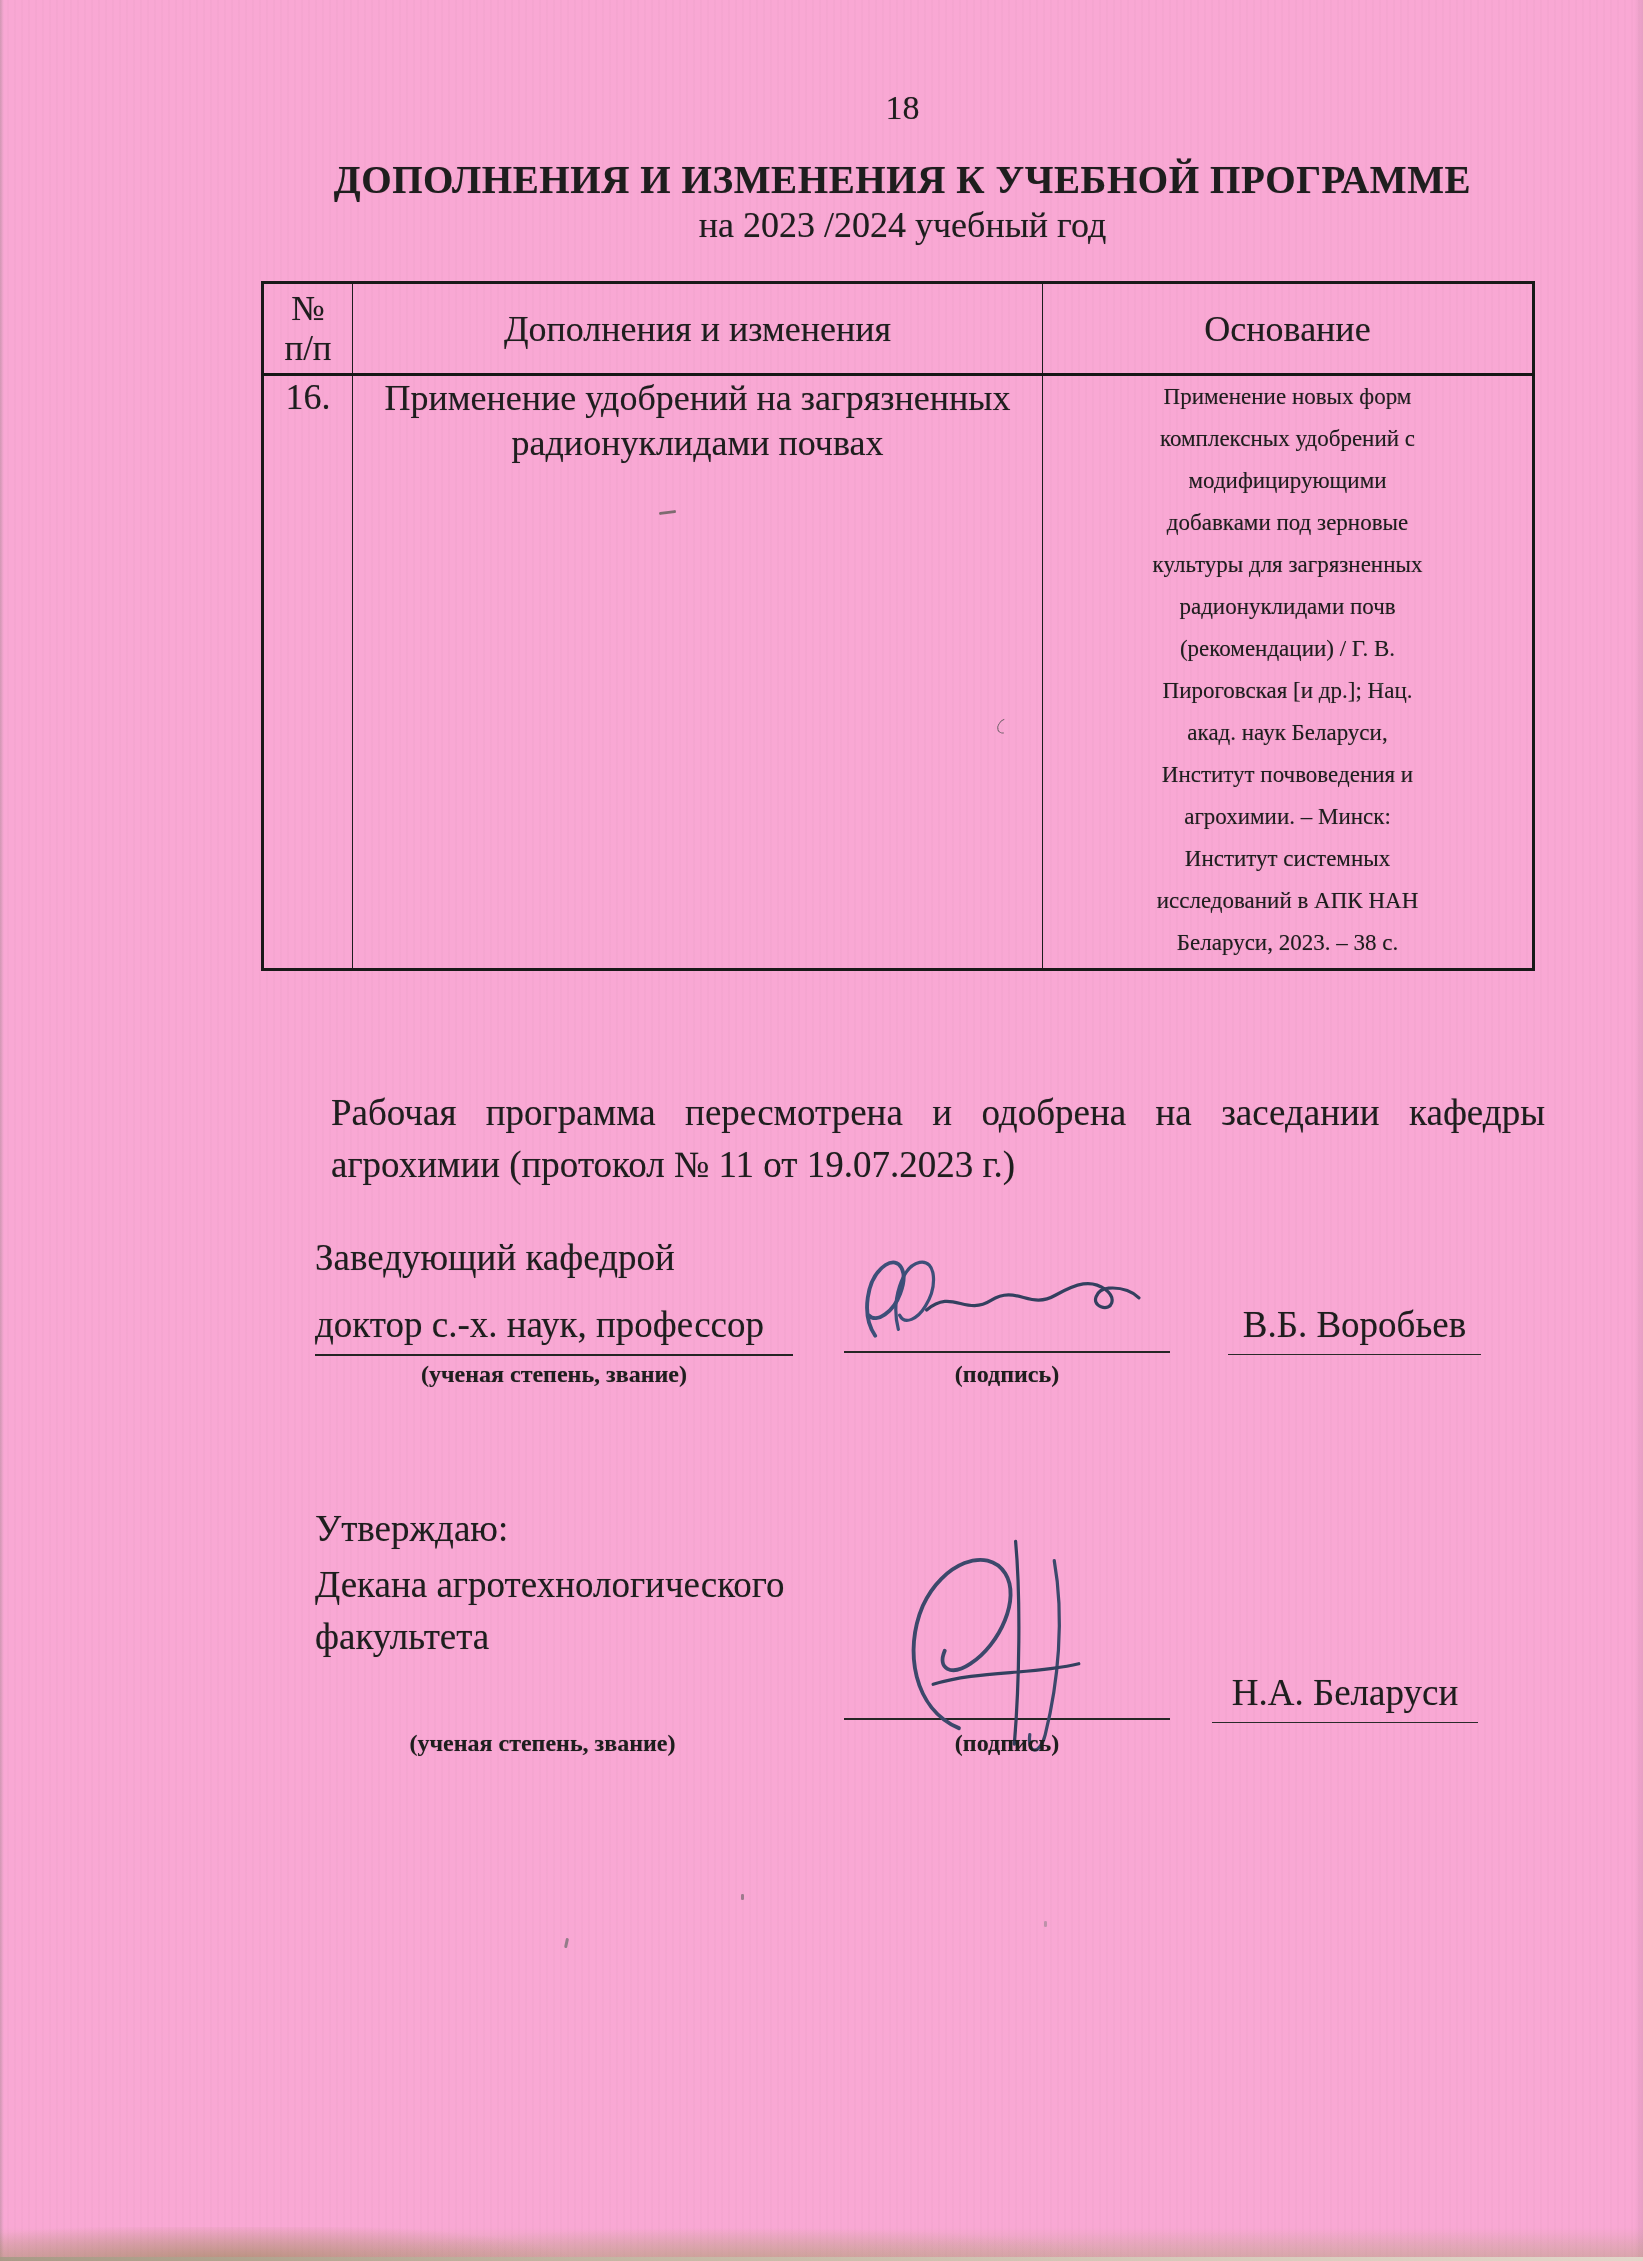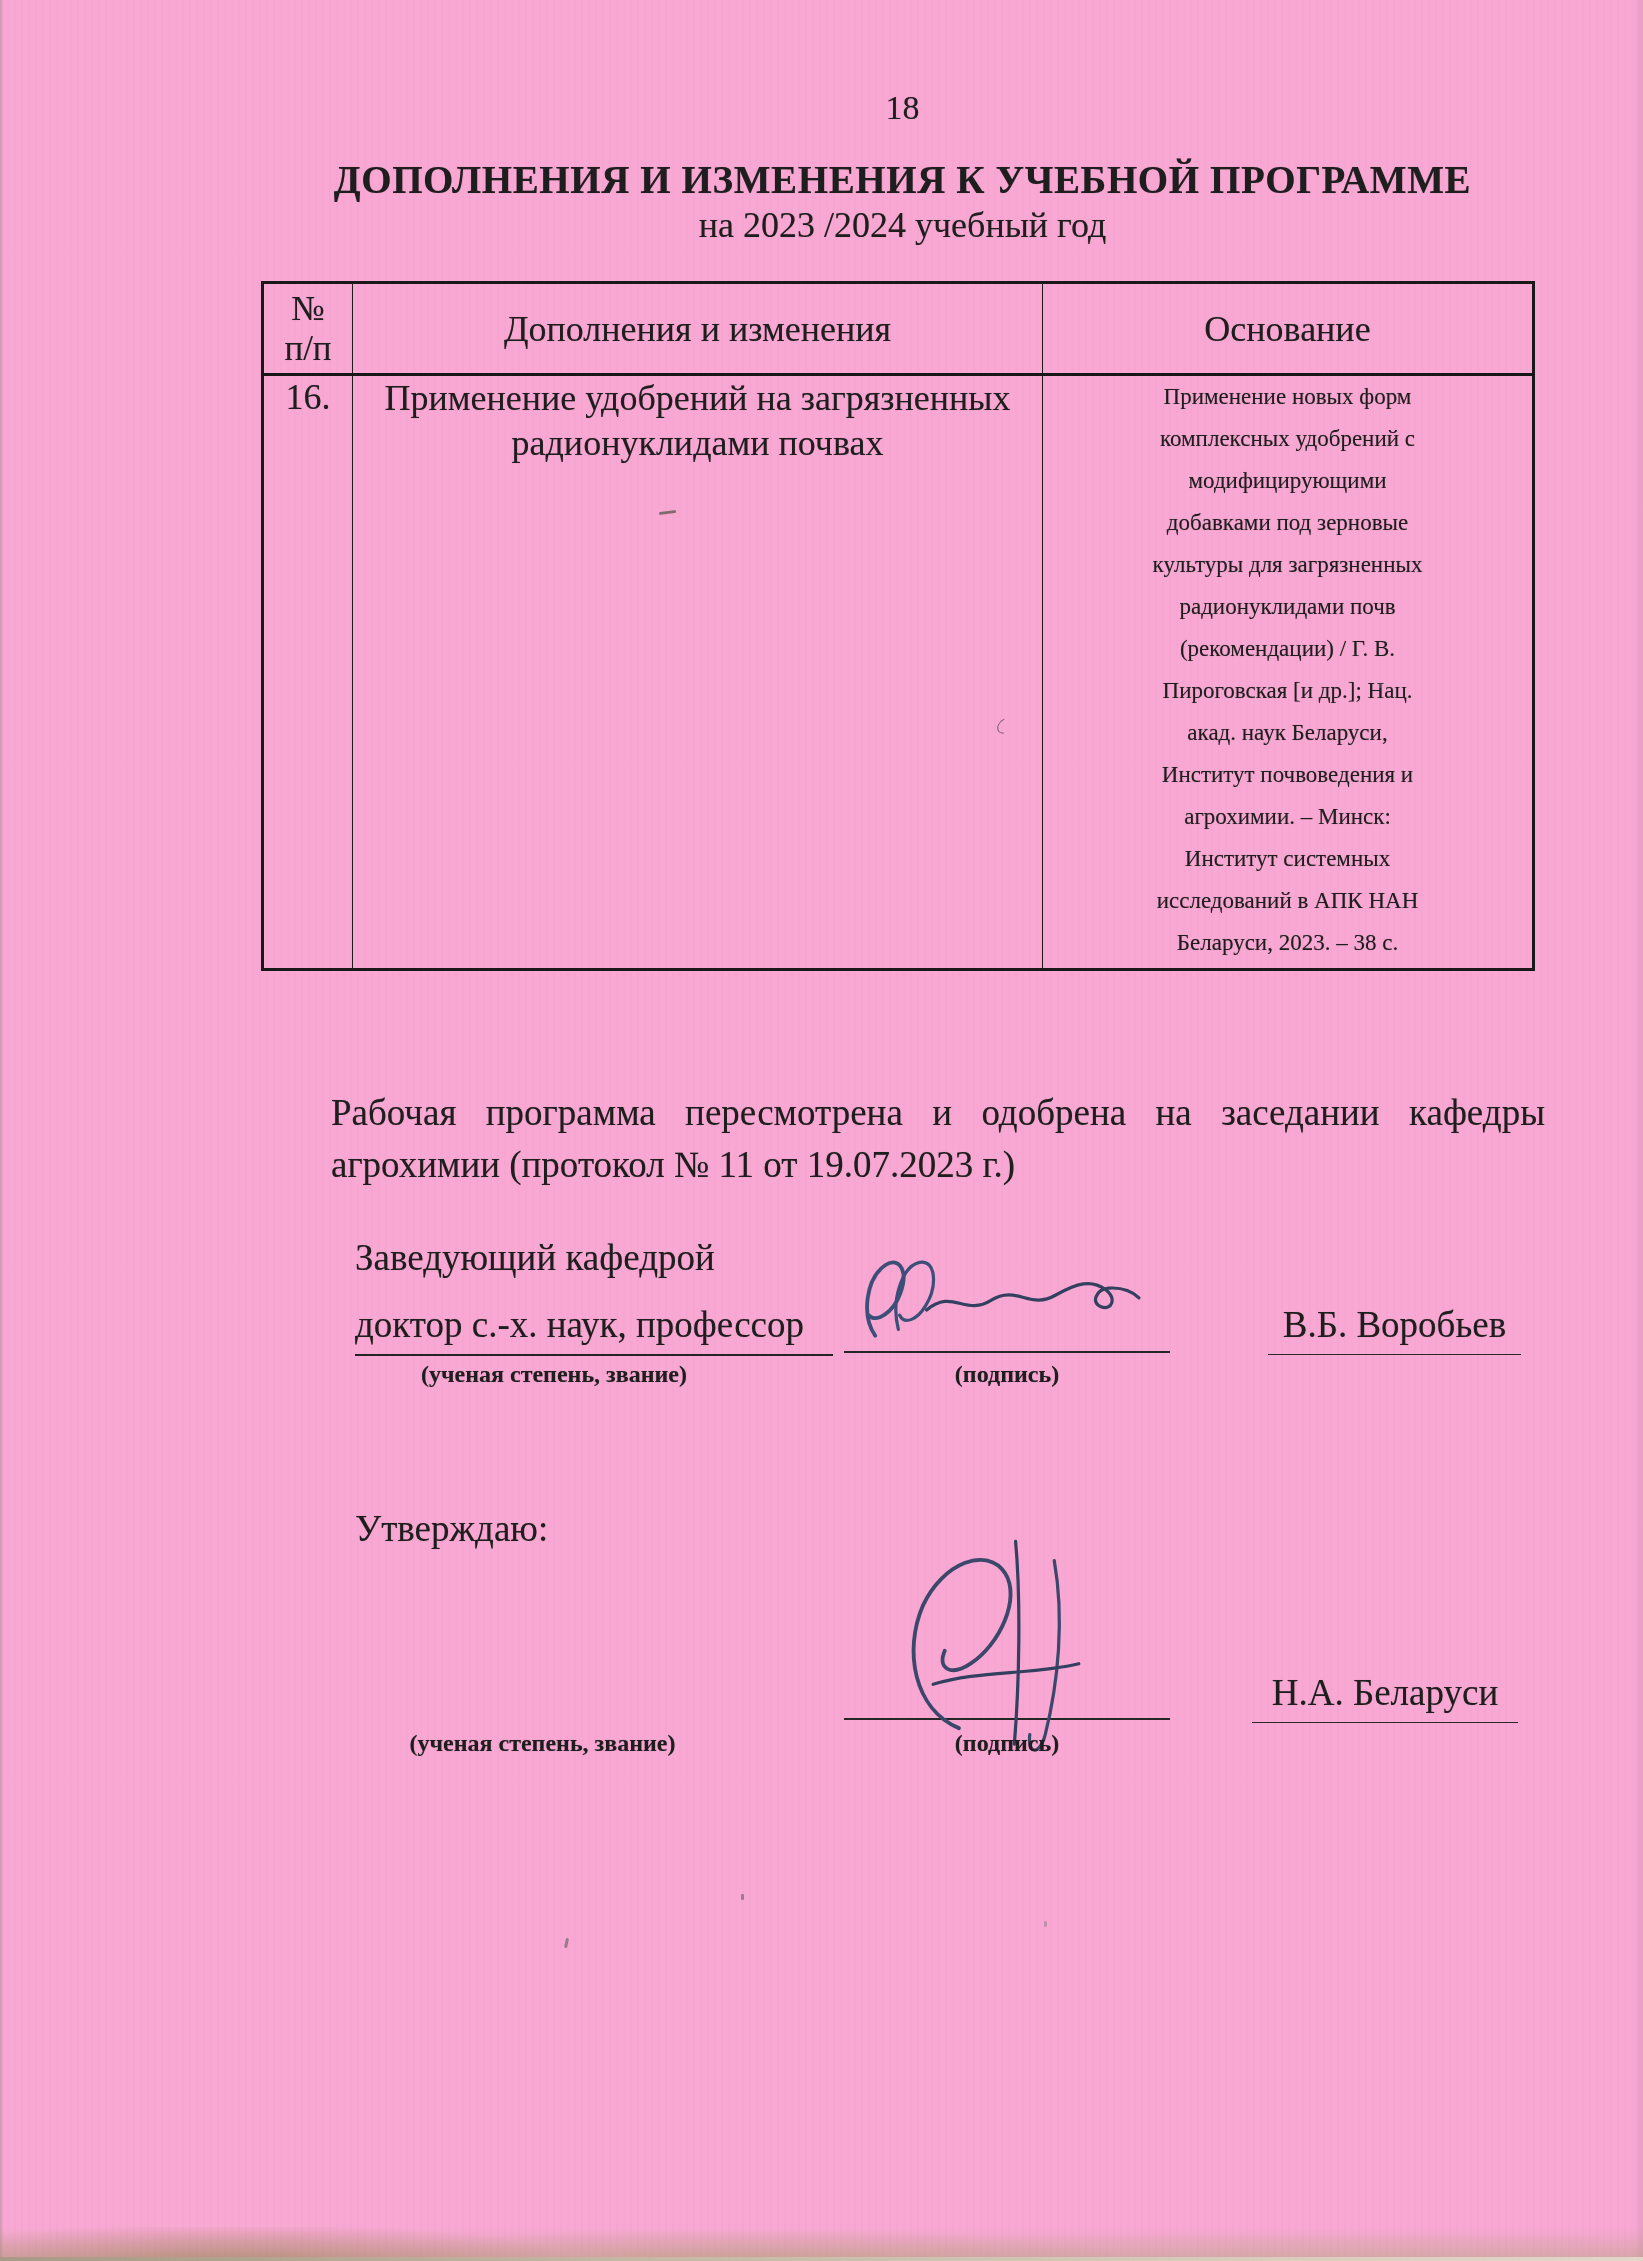--- a/index.html
+++ b/index.html
@@ -50,21 +50,21 @@
   .cell-bas{padding-top:10.3px;line-height:42px;font-size:23px;}
 
   
   .note{
     position:absolute;left:315px;top:1071px;width:1214px;
     font-size:37px;line-height:52px;
     text-align:justify;text-align-last:left;margin:16px;
   }
 
   
-  .label-line{font-size:37px;margin-left:40px;}
+  .label-line{font-size:37px;}
   .underlined{border-bottom:2.6px solid #242424;}
   .underlined-thin{border-bottom:1.9px solid #2a2a2a;}
   .cap{font-size:24px;font-weight:bold;text-align:center;}
 
   .role1{left:315px;top:1236px;}
   .deg1{left:315px;top:1303px;width:478px;padding-bottom:7.7px;}
   .cap1{left:315px;top:1361px;width:478px;}
   .sigline1{position:absolute;left:844px;top:1315px;width:326px;height:36px;border-bottom:2.6px solid #262626;}
   .sigcap1{left:844px;top:1361px;width:326px;}
   .name1{left:1228px;top:1303px;width:253px;padding-bottom:7.7px;text-align:center;}
@@ -160,20 +160,22 @@
     <g fill="none" stroke-linecap="round" stroke-linejoin="round">
       <path stroke="#3d4f79" stroke-width="6" d="M62,152 C40,120 48,62 78,42 C100,28 114,52 101,86 C91,114 64,134 52,120"></path>
       <path stroke="#3d4f79" stroke-width="5" d="M98,142 C86,96 104,44 131,38 C157,33 159,76 140,106 C128,126 108,136 100,120"></path>
       <path stroke="#33405f" stroke-width="5" d="M142,112 C182,78 202,122 242,97 C282,72 302,112 342,89 C376,70 398,64 420,80 C438,94 430,113 413,107 C397,101 405,80 425,78 C447,76 464,85 472,93"></path>
     </g>
   </svg>
   <div class="txt cap soft sigcap1">(подпись)</div>
   <div class="txt label-line soft underlined-thin name1">В.Б. Воробьев</div>
 
   <div class="txt label-line soft approve">Утверждаю:</div>
+  <div class="txt label-line soft lines role2">Декана агротехнологического
+факультета</div>
   <div class="txt cap soft cap2">(ученая степень, звание)</div>
   <div class="sigline2"></div>
   <svg class="sig sig-ink2" width="277" height="255" viewBox="0 0 430 395">
     <g fill="none" stroke-linecap="round" stroke-linejoin="round">
       <path stroke="#3c486b" stroke-width="6" d="M152,332 C82,302 66,212 96,142 C126,76 196,48 224,92 C248,130 216,202 170,232 C140,252 118,240 130,212"></path>
       <path stroke="#33405f" stroke-width="5" d="M240,42 C248,130 246,262 238,357"></path>
       <path stroke="#3c486b" stroke-width="5" d="M300,72 C316,162 306,262 286,342 C278,374 258,374 262,342"></path>
       <path stroke="#33405f" stroke-width="5" d="M112,264 C182,242 262,250 338,232"></path>
     </g>
   </svg>

